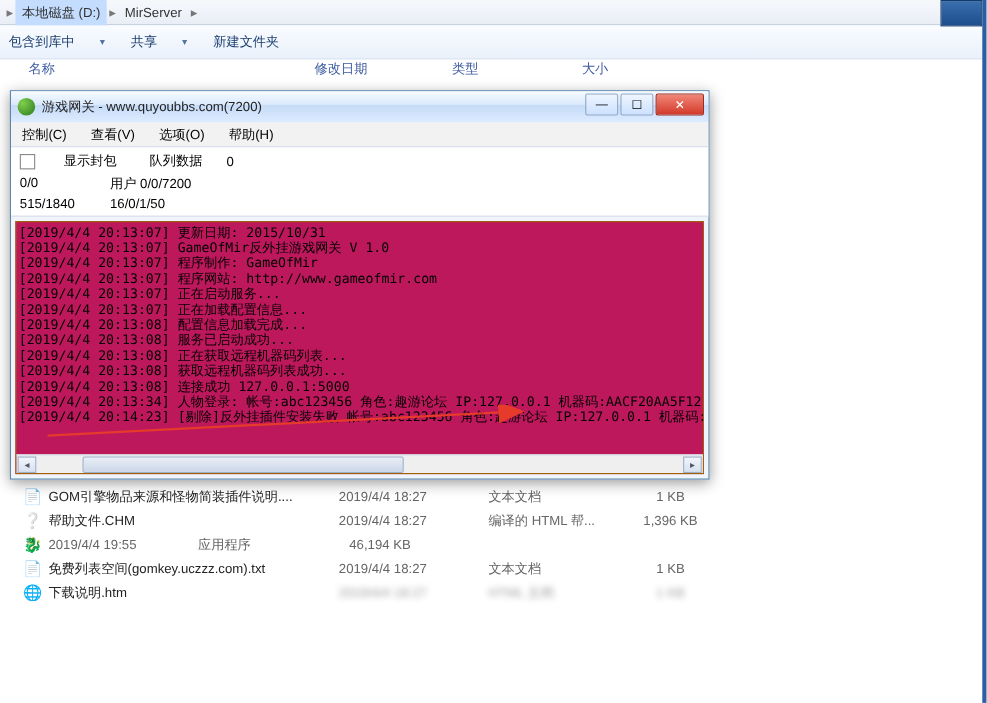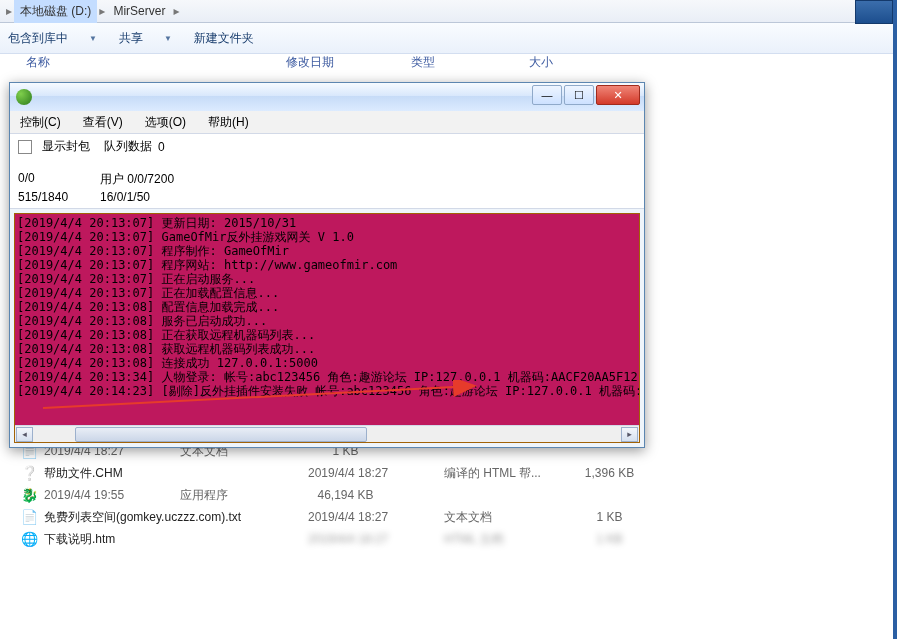--- a/index.html
+++ b/index.html
@@ -153,21 +153,21 @@
     padding-left: 6px;
     gap: 14px;
   }
   .dm-item { padding: 2px 4px; }
   .dlg-toolbar {
     background: #fff;
     border-bottom: 1px solid #d2d9e7;
     padding: 4px 8px;
     font-size: 12px;
   }
-  .dlg-tb1 { display:flex; align-items:center; gap:6px; margin-bottom:16px;}
+  .dlg-tb1 { display:flex; align-items:center; gap:22px; margin-bottom:4px;}
   .dlg-tb-grid {
     display: grid;
     grid-template-columns: 82px 100px 1fr;
     row-gap: 2px;
   }
   .chk {
     width: 12px; height: 12px; border:1px solid #888; display:inline-block; vertical-align:middle; margin-right:4px;
   }
   .log-wrap {
     margin: 4px;
@@ -245,20 +245,21 @@
 <div class="list-header">
   <div class="lh-name">名称</div>
   <div class="lh-date">修改日期</div>
   <div class="lh-type">类型</div>
   <div class="lh-size">大小</div>
 </div>
 
 <div class="files">
   <div class="file-row">
     <span class="file-icon">📄</span>
+    <span class="f-name">GOM引擎物品来源和怪物简装插件说明....</span>
     <span class="f-date">2019/4/4 18:27</span>
     <span class="f-type">文本文档</span>
     <span class="f-size">1 KB</span>
   </div>
   <div class="file-row">
     <span class="file-icon">❔</span>
     <span class="f-name">帮助文件.CHM</span>
     <span class="f-date">2019/4/4 18:27</span>
     <span class="f-type">编译的 HTML 帮...</span>
     <span class="f-size">1,396 KB</span>
@@ -281,20 +282,21 @@
     <span class="f-name">下载说明.htm</span>
     <span class="f-date">2019/4/4 18:27</span>
     <span class="f-type">HTML 文档</span>
     <span class="f-size">1 KB</span>
   </div>
 </div>
 
 <div class="dialog">
   <div class="dlg-titlebar">
     <span class="dlg-ico"></span>
+    <span class="dlg-title">游戏网关 - www.quyoubbs.com(7200)</span>
     <div class="winbtns">
       <div class="wb">—</div>
       <div class="wb">☐</div>
       <div class="wb close">✕</div>
     </div>
   </div>
   <div class="dlg-menu">
     <span class="dm-item">控制(C)</span>
     <span class="dm-item">查看(V)</span>
     <span class="dm-item">选项(O)</span>

